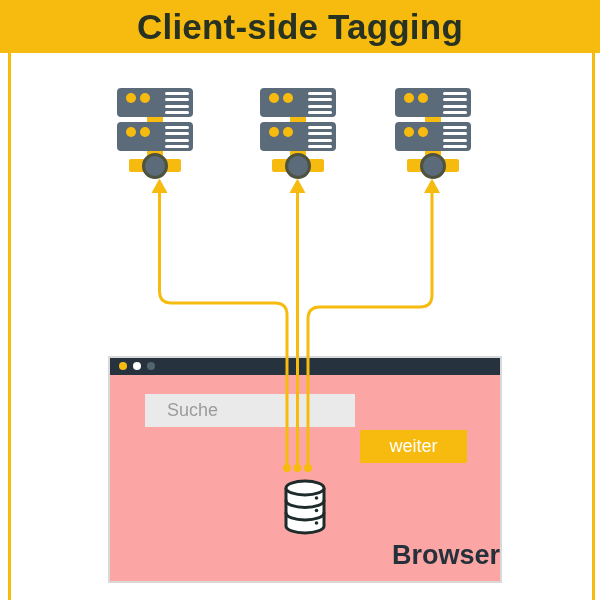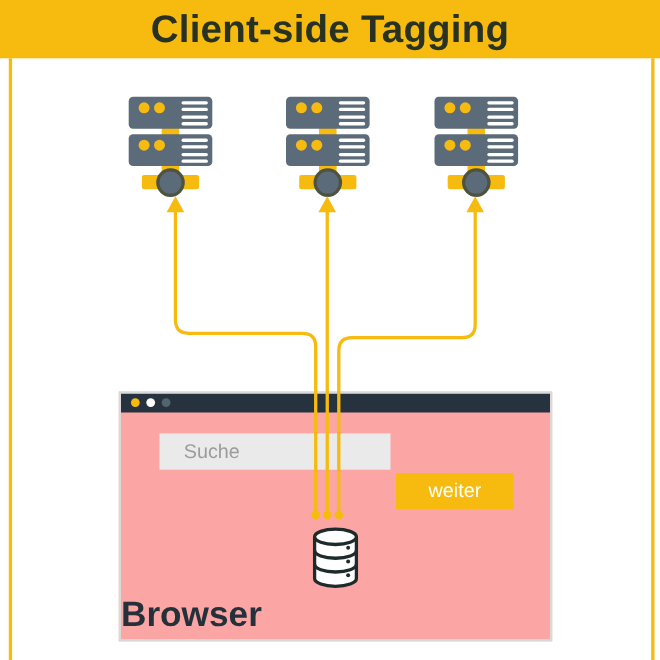--- a/index.html
+++ b/index.html
@@ -62,22 +62,22 @@
   .search-field input{width:100%;height:100%;border:none;background:transparent;outline:none;
                       padding:0 0 0 22px;font-family:"Liberation Sans",sans-serif;font-size:18px;
                       color:#555;box-sizing:border-box;}
   .search-field input::placeholder{color:var(--search-ink);opacity:1;}
   .next-button{position:absolute;left:250px;top:36px;width:107px;height:33px;background:var(--yellow);
                border:none;color:#fff;font-family:Liberation Sans, sans-serif;font-size:18px;
                display:flex;align-items:center;justify-content:center;cursor:pointer;margin-top:36px;}
   .db-icon{position:absolute;left:173px;top:121px;width:44px;height:56px;}
   .db-stroke{fill:none;stroke:var(--db-ink);stroke-width:3;stroke-linecap:round;}
   .db-fill{fill:#fff;stroke:var(--db-ink);stroke-width:3;}
-  .browser-label{position:absolute;left:0;right:0;top:182px;text-align:left;
-                 font-size:32px;font-weight:bold;color:var(--label-ink);}
+  .browser-label{position:absolute;left:0;right:0;top:182px;text-align:right;
+                 font-size:27px;font-weight:bold;color:var(--label-ink);}
 </style>
 </head>
 <body>
 
 <div class="canvas">
 
   <div class="header">
     <div class="header-title">Client-side Tagging</div>
   </div>
   <div class="border-left"></div>

